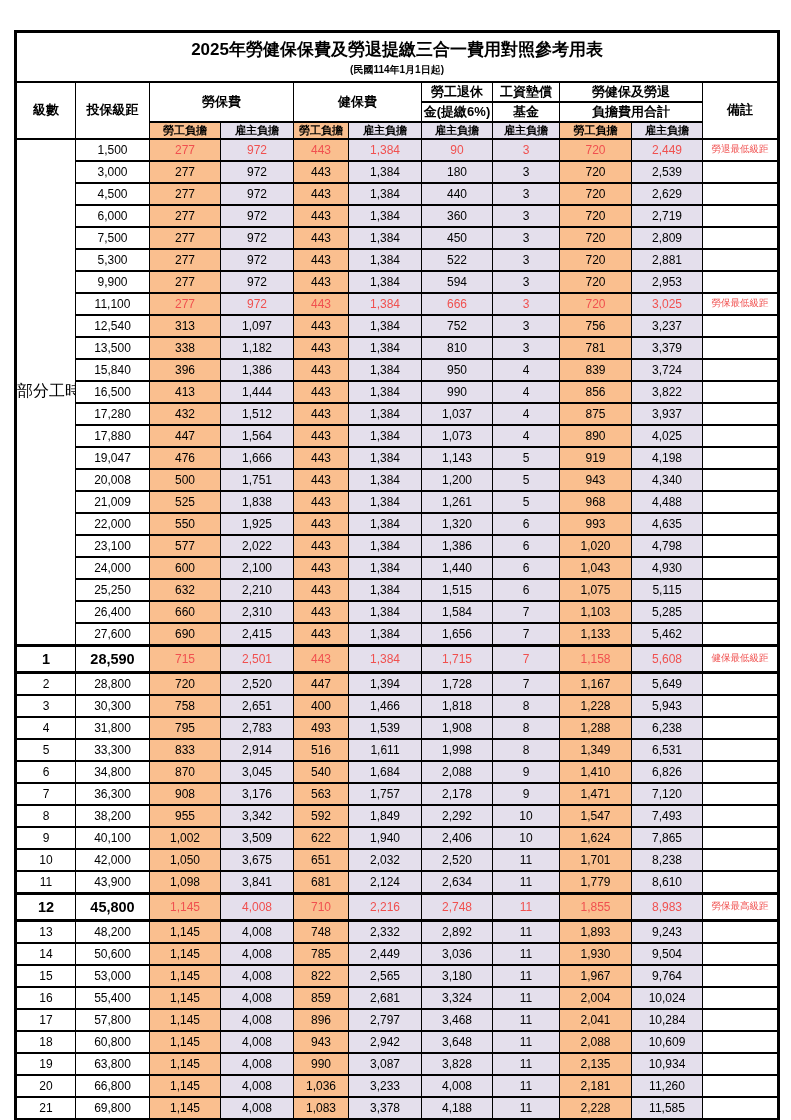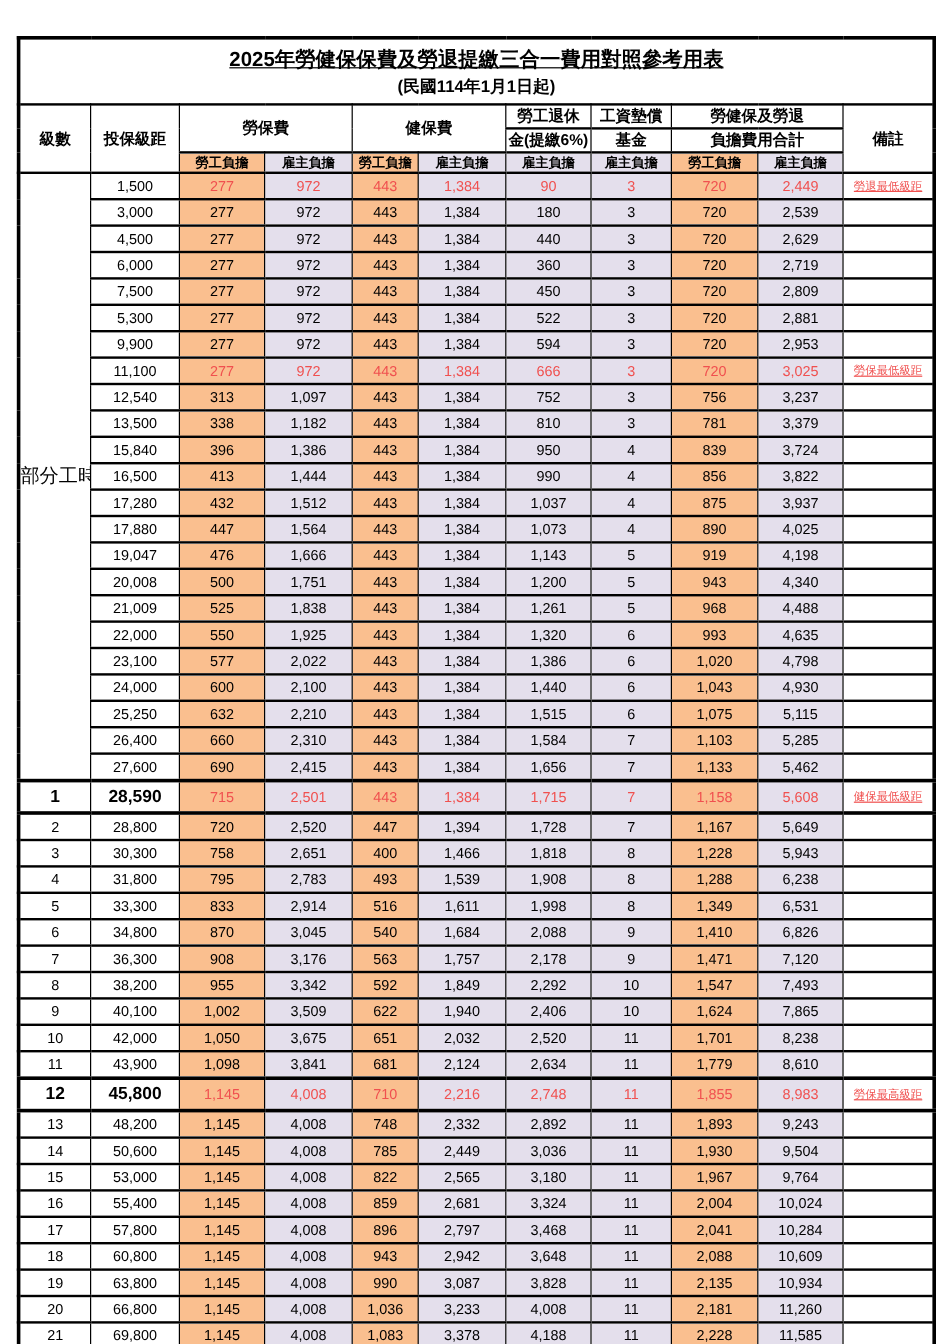--- a/index.html
+++ b/index.html
@@ -2,32 +2,32 @@
 <html style="--emp: #FABF8F; --er: #E4DFEC; --red: #F0504F;"><head>
 <meta charset="utf-8">
 <style>
   html,body{margin:0;padding:0;background:#fff;}
   body{width:791px;height:1120px;font-family:"Liberation Sans","DejaVu Sans",sans-serif;color:#000;}
   .wrap{padding:30px 14px 0 14px;}
   table{border-collapse:collapse;table-layout:fixed;width:763px;border:3px solid #000;}
   th,td{border:1.5px solid #000;border-top-width:2px;border-bottom-width:2px;
         text-align:center;vertical-align:middle;padding:0;overflow:hidden;white-space:nowrap;}
   .title-cell{padding:6px 0 5px 0;border-bottom-width:2.5px;}
-  .t1{font-size:17px;font-weight:bold;line-height:1.35;text-decoration:underline;}
-  .t2{font-size:14px;font-weight:bold;line-height:1.3;margin-top:1px;}
+  .t1{font-size:17px;font-weight:bold;line-height:1.35;}
+  .t2{font-size:10px;font-weight:bold;line-height:1.3;margin-top:1px;}
   thead th{font-weight:bold;font-size:13px;background:#fff;}
   .h1 th,.h2 th{height:16px;}
   .h3 th{height:15px;font-size:11px;}
   th.emp,td.emp{background:var(--emp,#FABF8F);}
   th.er,td.er{background:var(--er,#E4DFEC);}
   tbody td{height:20px;font-size:12px;}
   td.lv{font-size:12px;}
   td.br{font-size:12px;margin-top:42px;}
   td.pt{font-size:16px;letter-spacing:0;}
-  td.note{font-size:9.5px;color:var(--red,#F0504F);text-decoration:underline;}
+  td.note{font-size:9.5px;color:var(--red,#F0504F);}
   tr.hl td.emp,tr.hl td.er{color:var(--red,#F0504F);}
   tr.em td{border-top-width:3px;border-bottom-width:3px;height:24px;}
   tr.em td.lv,tr.em td.br{font-weight:bold;font-size:14.5px;}
 </style>
 </head>
 <body>
 
 <div class="wrap">
   <table>
     <colgroup>

